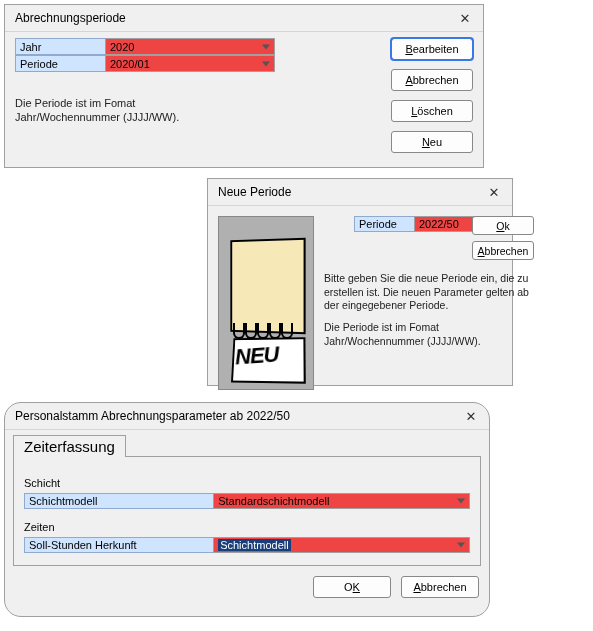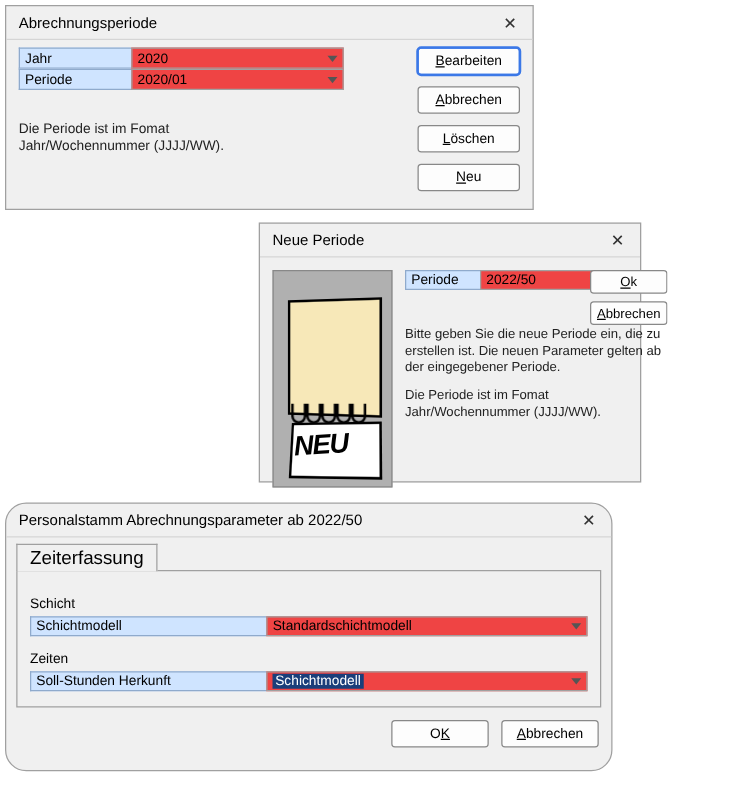--- a/index.html
+++ b/index.html
@@ -41,20 +41,21 @@
     cursor: pointer;
   }
   .body {
     padding: 8px 10px 10px 10px;
     position: relative;
   }
   .row {
     display: flex;
     align-items: stretch;
     margin: 0;
+    justify-content: center;
   }
   .label-cell {
     background: #cfe4ff;
     border: 1px solid #8faacc;
     border-right: none;
     padding: 1px 4px;
     box-sizing: border-box;
     display: flex;
     align-items: center;
   }
@@ -101,21 +102,21 @@
   .btn .ul {
     text-decoration: underline;
   }
   .hint {
     font-size: 11px;
     color: #222;
     line-height: 1.3;
   }
 
   
-  #dlg1 { left: 4px; top: 4px; width: 423px; height: 164px; }
+  #dlg1 { left: 4px; top: 4px; width: 480px; height: 164px; }
   #dlg1 .body { padding-top: 6px; }
   #dlg1 .form-area { width: 260px; }
   #dlg1 .label-cell { width: 90px; height: 17px; }
   #dlg1 .value-cell { width: 170px; height: 17px; }
   #dlg1 .btn-col {
     position: absolute;
     right: 10px;
     top: 6px;
     width: 82px;
     display: flex;
@@ -141,21 +142,21 @@
   #dlg2 .value-cell { width: 90px; height: 16px; }
   #dlg2 .btn-col2 {
     position: absolute;
     right: 0; top: 0;
     width: 62px;
     display: flex;
     flex-direction: column;
     gap: 6px;
   }
   #dlg2 .btn { width: 62px; height: 19px; font-size: 10.5px; }
-  #dlg2 .hint { margin-top: 29px; font-size: 10.5px; width: 210px; }
+  #dlg2 .hint { margin-top: 40px; font-size: 10.5px; width: 210px; }
   #dlg2 .hint2 { margin-top: 8px; font-size: 10.5px; }
 
   
   .cal-page {
     position: absolute;
     left: 10px; top: 22px;
     width: 72px; height: 90px;
     background: #f7e8b8;
     border: 2px solid #000;
     transform: perspective(200px) rotateY(-8deg);

